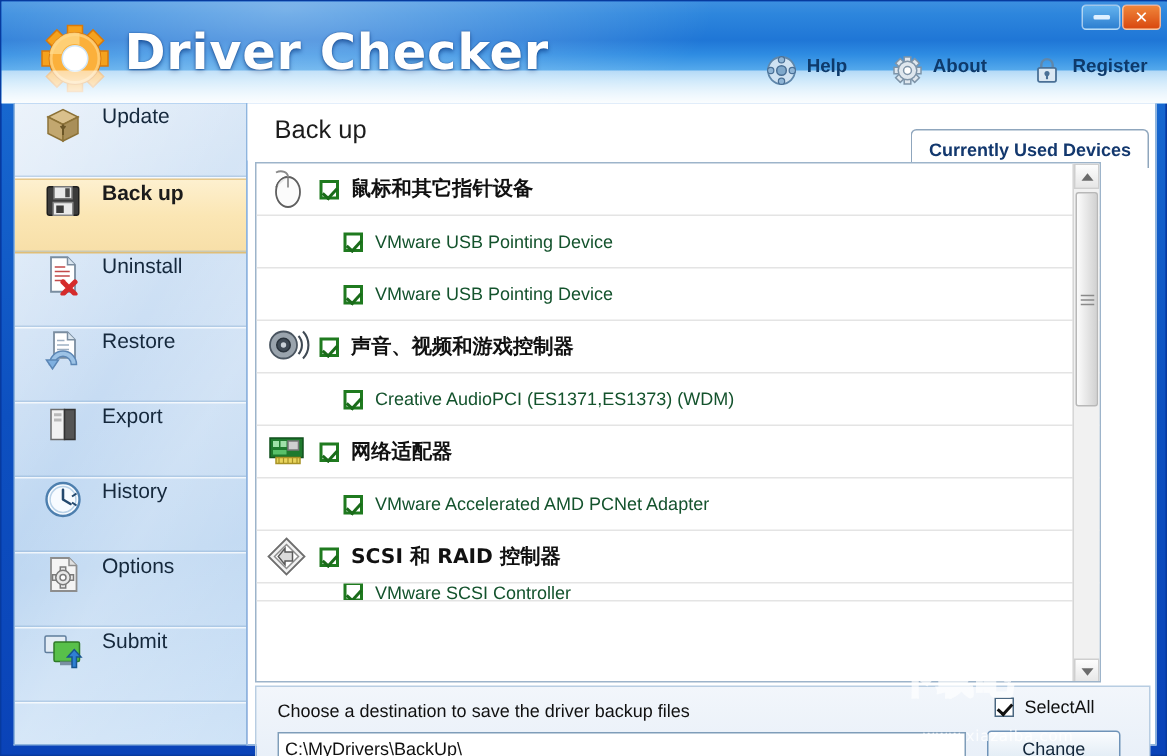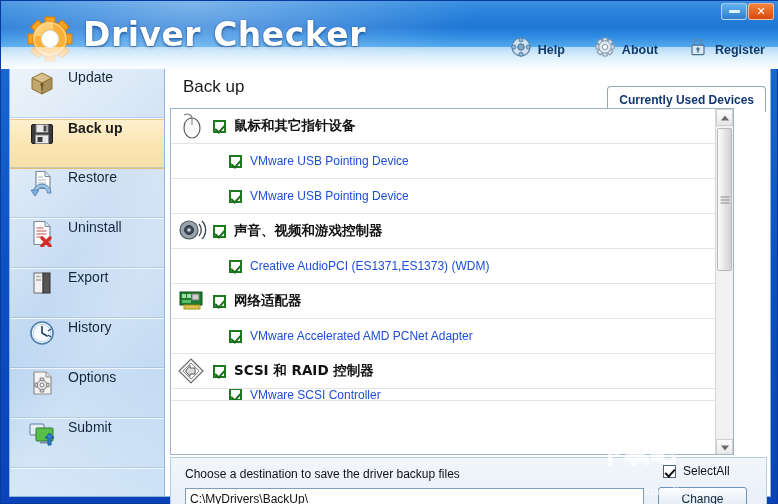--- a/index.html
+++ b/index.html
@@ -54,21 +54,21 @@
   }
   #btn-min { background:linear-gradient(180deg,#63b2ee,#2d7fd0); margin-right:1px; }
   #btn-min i { display:block; width:11px; height:3px; background:#dff0ff; border-radius:1px; }
   #btn-close { background:linear-gradient(180deg,#f0853a,#d9480f); font-weight:bold; }
 
   
   #header-actions {
     position:absolute; right:14px; top:36px; display:flex; align-items:center; gap:30px;
     z-index: 5;
   }
-  .hdr-action { display:flex; align-items:flex-end; gap:7px; cursor:default; }
+  .hdr-action { display:flex; align-items:flex-start; gap:7px; cursor:default; }
   .hdr-action span { font-size:12.5px; color:#0e3a6b; font-weight:bold;
                      font-family:"Liberation Sans", sans-serif; }
   .hdr-icon { width:20px; height:20px; display:block; }
 
   
   #sidebar {
     position:absolute; left:8px; top:68px; width:156px; height:428px;
     background: linear-gradient(170deg,#dce9f7 0%, #c7dcf3 45%, #bcd6f1 70%, #cfe3f7 100%);
     border:1px solid #8fb5dd; border-top:none;
   }
@@ -133,21 +133,21 @@
     position:relative; margin-right:8px;
   }
   .cbx:after{
     content:""; position:absolute; left:2px; top:1px; width:4px; height:8px;
     border:solid #1a6b1a; border-width:0 2px 2px 0; transform:rotate(42deg);
   }
   .grp-label {
     font-size:13.5px; font-weight:bold; color:#111;
     font-family:"DejaVu Sans","Liberation Sans", sans-serif;
   }
-  .dev-label { font-size:12px; color:#1d4ed8; font-family:"Liberation Sans", sans-serif; }
+  .dev-label { font-size:12px; color:#14532d; font-family:"Liberation Sans", sans-serif; }
   .row-clip { height:12px; overflow:hidden; }
 
   
   #sb { position:absolute; right:0; top:0; width:18px; height:347px;
         background:#f1f1f1; border-left:1px solid #d6d6d6; }
   .sb-btn { position:absolute; left:0; width:17px; height:17px;
             background:linear-gradient(180deg,#fdfdfd,#e6e6e6); border:1px solid #cfcfcf; }
   #sb-up { top:0; } #sb-down { bottom:0; }
   .sb-arrow { position:absolute; left:50%; top:50%; width:0; height:0;
               transform:translate(-50%,-50%); }
@@ -326,37 +326,37 @@
         <rect x="8" y="4.5" width="12" height="8" fill="#e9e9e9" stroke="#777"></rect>
         <rect x="15.5" y="5.5" width="3" height="6" fill="#4a4a4a"></rect>
         <rect x="7.5" y="15" width="13" height="8.5" fill="#e9e9e9" stroke="#888"></rect>
         <rect x="9.5" y="17" width="5" height="5" fill="#3b3b3b"></rect>
       </svg>
       <span class="nav-label">Back up</span>
     </div>
 
     <div class="nav-item">
       <svg class="nav-icon" viewBox="0 0 28 28">
+        <path d="M6,2.5 h11 l5,5 v18 h-16 Z" fill="#ffffff" stroke="#7a8da0" stroke-width="1.2"></path>
+        <path d="M17,2.5 v5 h5" fill="#dbe6f0" stroke="#7a8da0" stroke-width="1"></path>
+        <path d="M8.5,9 h7 M8.5,12 h10 M8.5,15 h10 M8.5,18 h7" stroke="#c24a4a" stroke-width="1.1"></path>
+        <path d="M14,19 l8,8 M22,19 l-8,8" stroke="#d52b2b" stroke-width="3.4" stroke-linecap="round"></path>
+      </svg>
+      <span class="nav-label">Uninstall</span>
+    </div>
+
+    <div class="nav-item">
+      <svg class="nav-icon" viewBox="0 0 28 28">
         <path d="M8,2.5 h9 l5,5 v12 h-14 Z" fill="#ffffff" stroke="#7a8da0" stroke-width="1.2"></path>
         <path d="M17,2.5 v5 h5" fill="#dbe6f0" stroke="#7a8da0" stroke-width="1"></path>
         <path d="M10,8 h5 M10,11 h8 M10,14 h8" stroke="#9fb1c4" stroke-width="1"></path>
         <path d="M5,24 a9,9 0 0 1 18,0 l-3.5,0 a5.5,5.5 0 0 0 -11,0 Z" fill="#9dc3e6" stroke="#5b86b5" stroke-width="1"></path>
         <path d="M3,21 l4,6 l4,-6 Z" fill="#7fb0e0" stroke="#5b86b5" stroke-width="1"></path>
       </svg>
       <span class="nav-label">Restore</span>
-    </div>
-
-    <div class="nav-item">
-      <svg class="nav-icon" viewBox="0 0 28 28">
-        <path d="M6,2.5 h11 l5,5 v18 h-16 Z" fill="#ffffff" stroke="#7a8da0" stroke-width="1.2"></path>
-        <path d="M17,2.5 v5 h5" fill="#dbe6f0" stroke="#7a8da0" stroke-width="1"></path>
-        <path d="M8.5,9 h7 M8.5,12 h10 M8.5,15 h10 M8.5,18 h7" stroke="#c24a4a" stroke-width="1.1"></path>
-        <path d="M14,19 l8,8 M22,19 l-8,8" stroke="#d52b2b" stroke-width="3.4" stroke-linecap="round"></path>
-      </svg>
-      <span class="nav-label">Uninstall</span>
     </div>
 
     <div class="nav-item">
       <svg class="nav-icon" viewBox="0 0 28 28">
         <rect x="6" y="4" width="9" height="20" fill="#f2f2f2" stroke="#6d6d6d"></rect>
         <rect x="15" y="4" width="7" height="20" fill="#555" stroke="#333"></rect>
         <rect x="8" y="6.5" width="5" height="2" fill="#b9b9b9"></rect>
         <rect x="8" y="10" width="5" height="2" fill="#b9b9b9"></rect>
       </svg>
       <span class="nav-label">Export</span>

